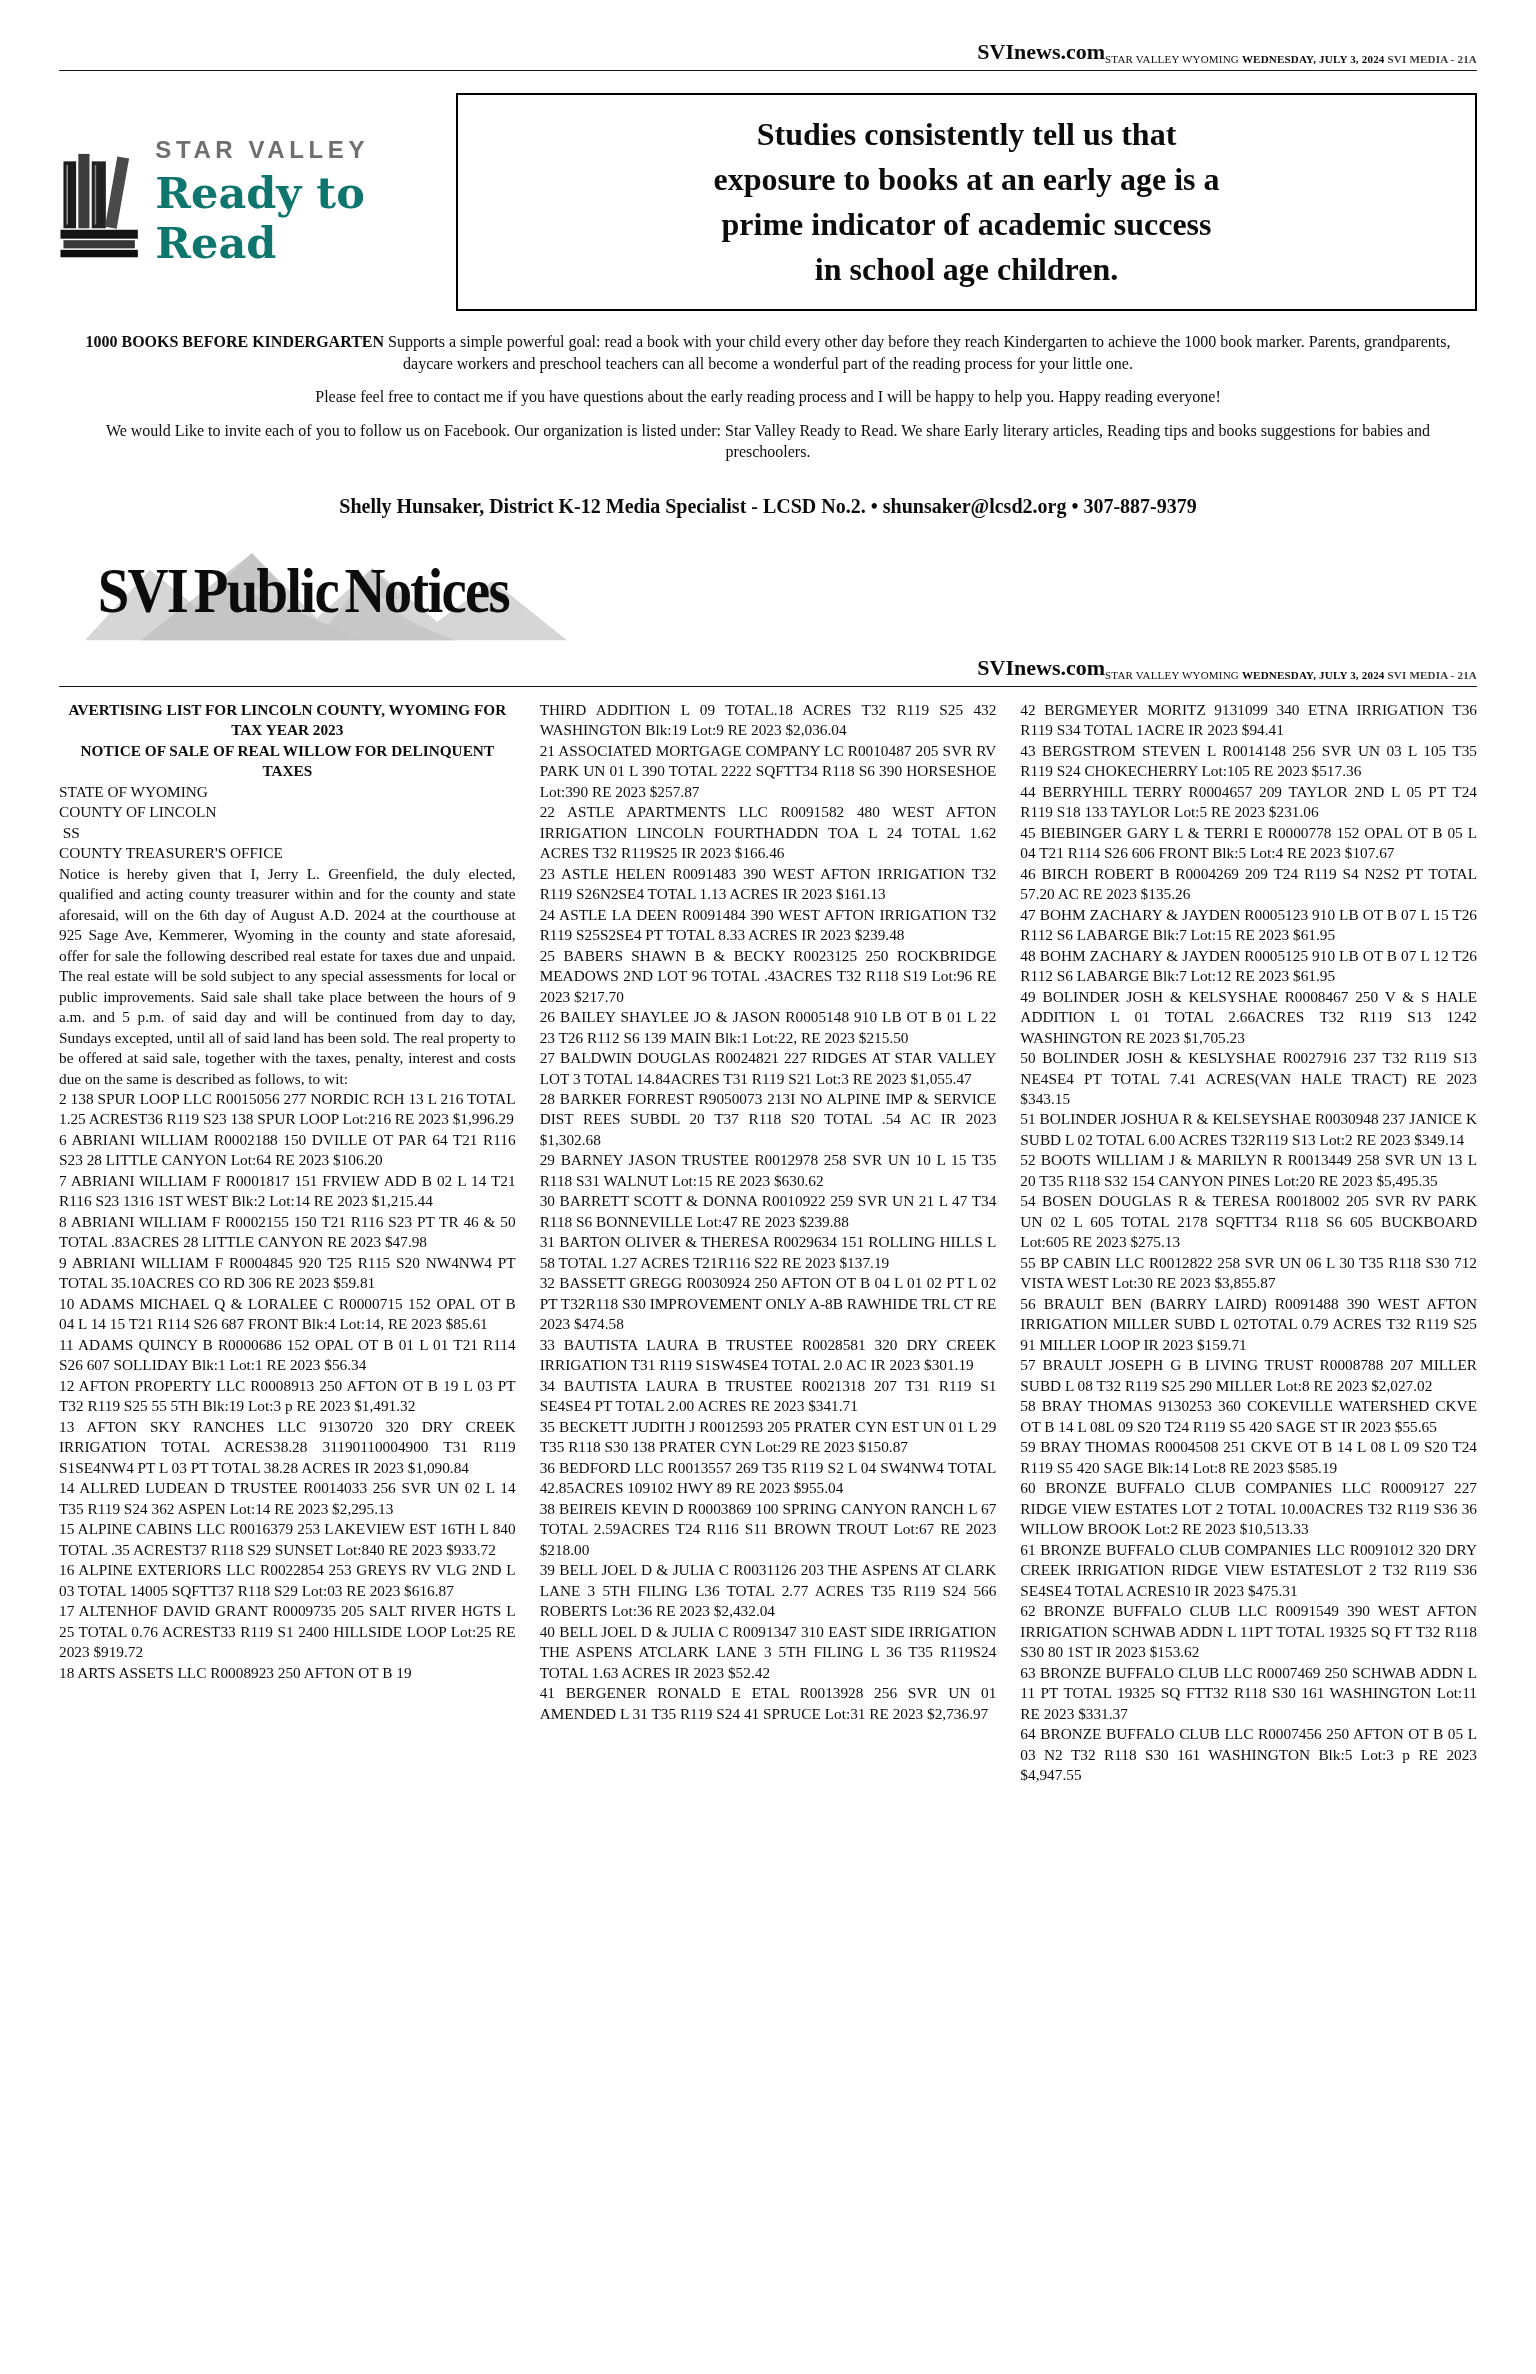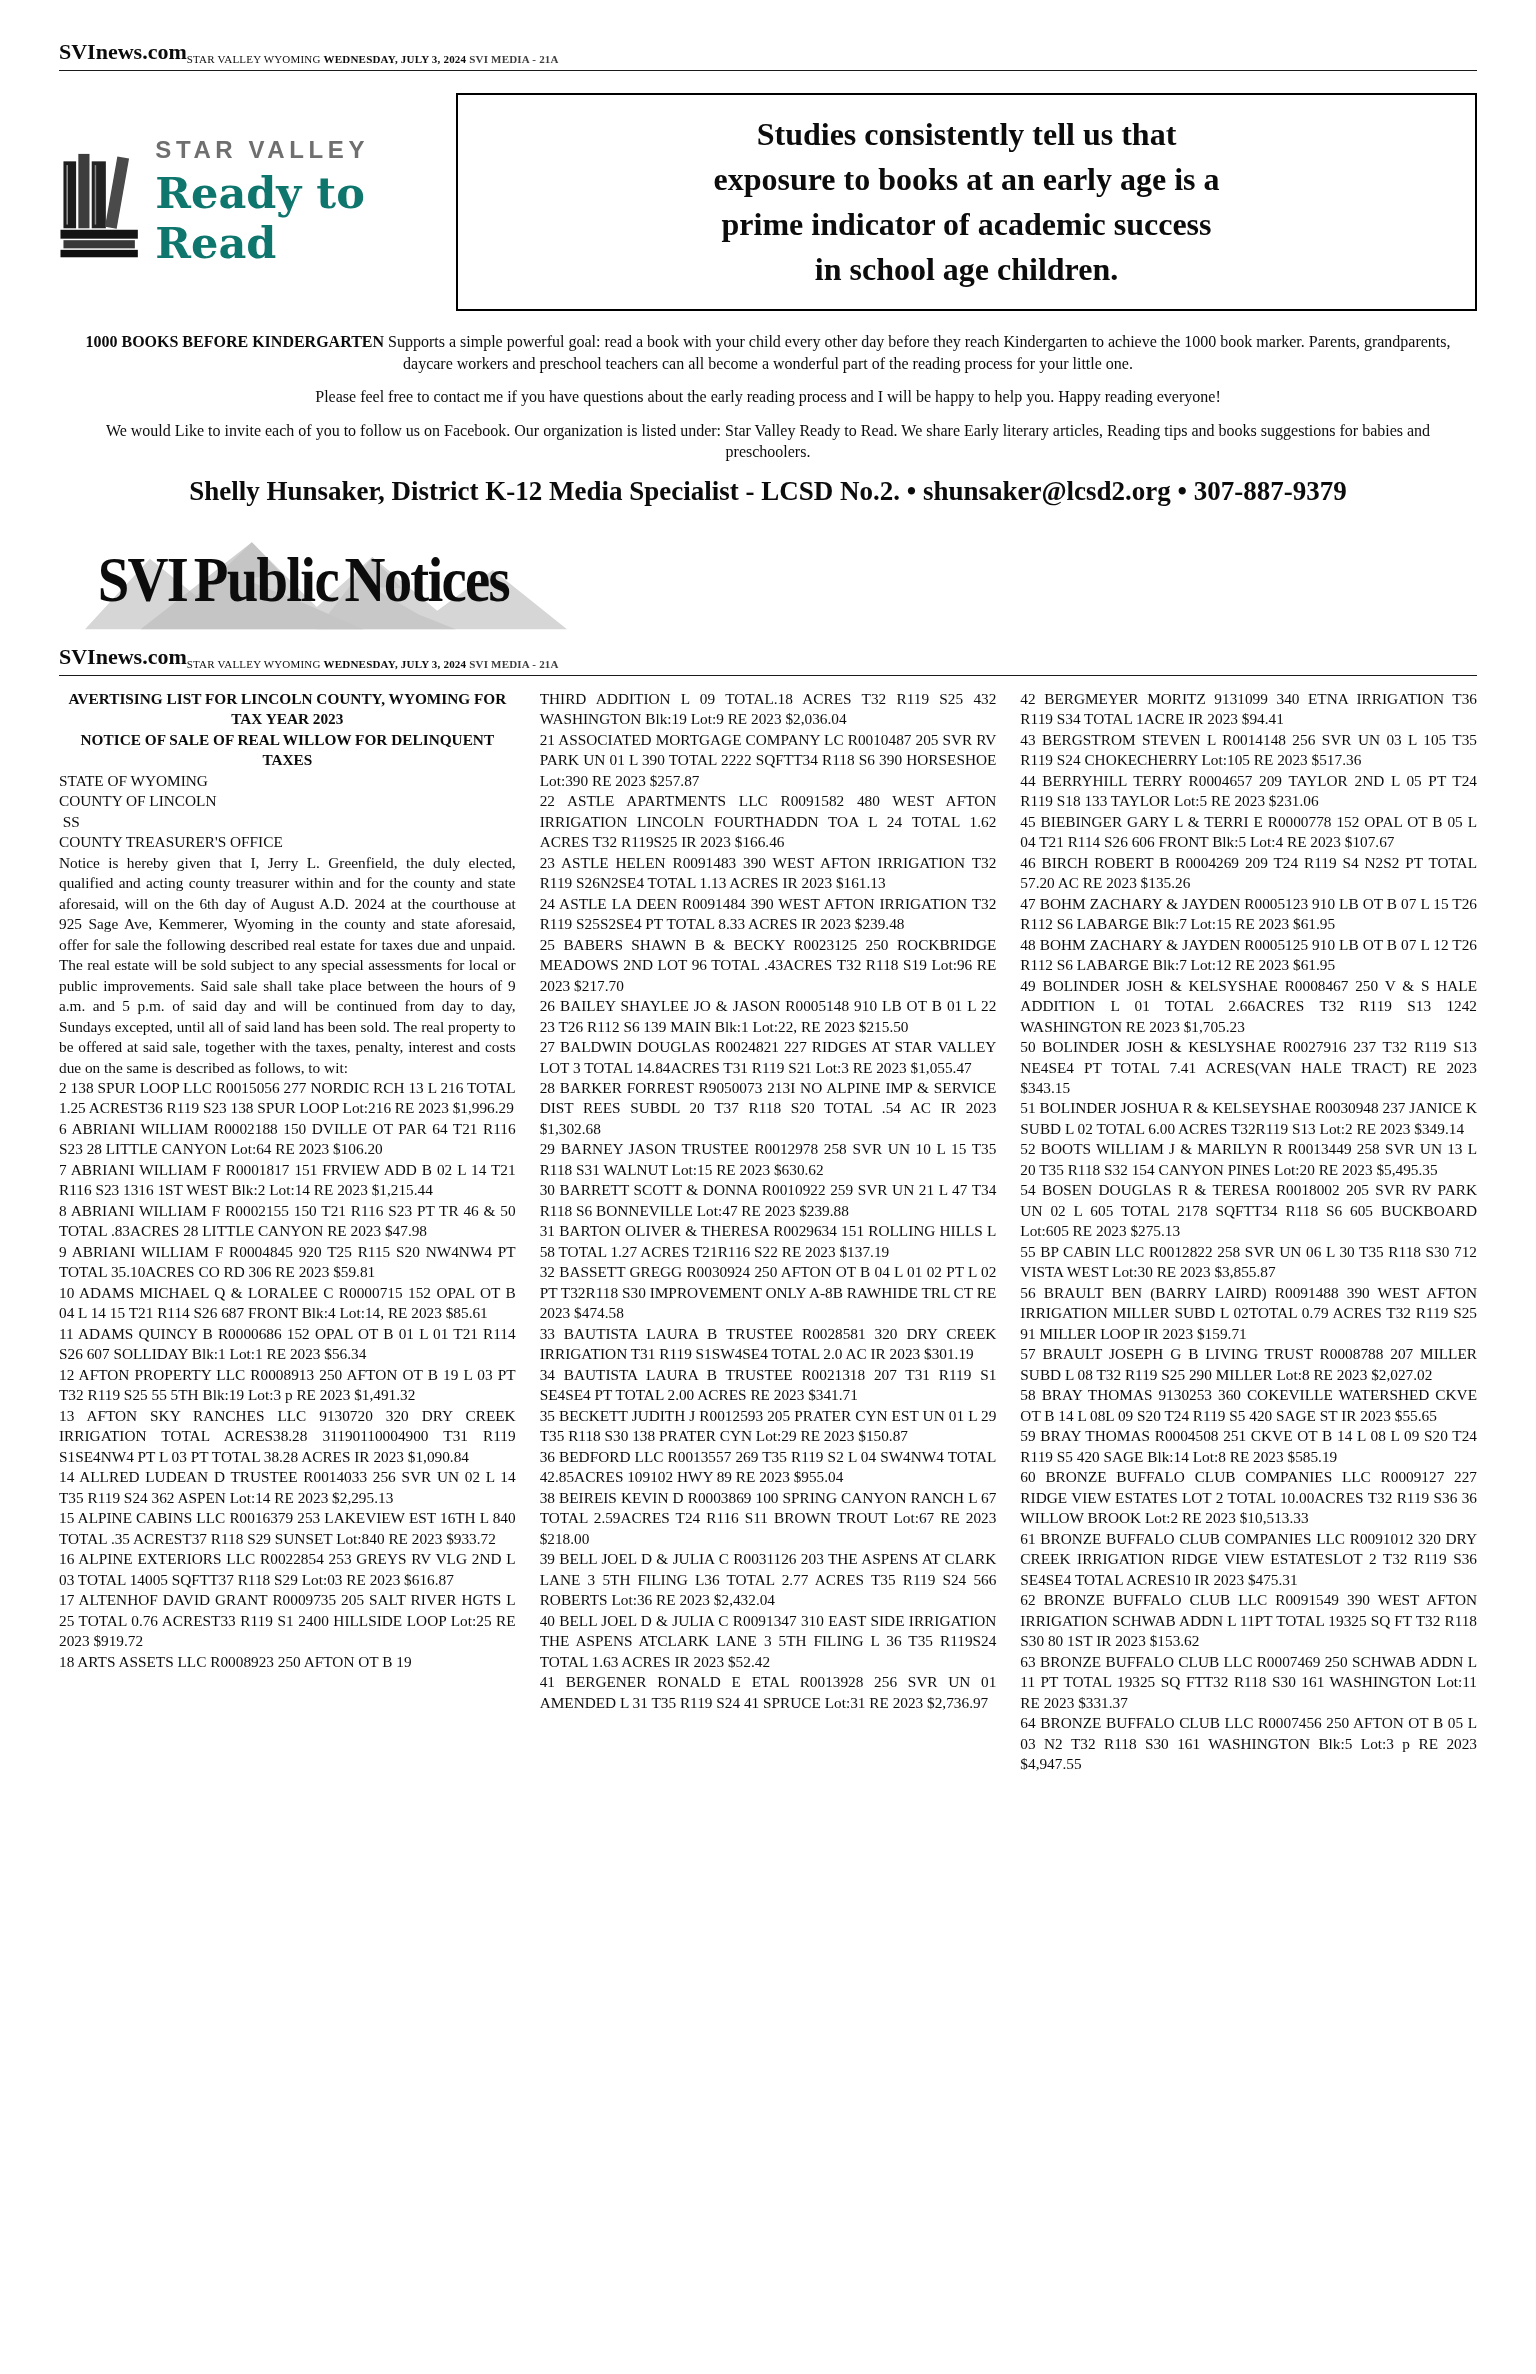--- a/index.html
+++ b/index.html
@@ -2,21 +2,21 @@
 <html style="font-size:15px"><head>
 <meta charset="utf-8">
 <style>
   html,body{margin:0;padding:0;background:#e8e8e8;}
   body{width:1536px;height:2375px;overflow:hidden;
        font-family:"Liberation Serif","DejaVu Serif",serif;color:#0c0c0c;}
   .page{width:1536px;height:2375px;background:#ffffff;box-sizing:border-box;
         padding:0 59px;}
 
   
-  .topbar{display:flex;justify-content:flex-start;align-items:flex-end;
+  .topbar{display:flex;justify-content:flex-end;align-items:flex-end;
           border-bottom:1.9px solid #1a1a1a;padding-bottom:4.6px;}
   .topbar.first{padding-top:39px;}
   .topbar.second{margin-top:5.6px;}
   .site{font-weight:bold;font-size:22px;}
   .hright{font-size:11px;letter-spacing:0.2px;}
   .hdate{font-weight:bold;}
   .hedition{font-weight:bold;color:#3d3d3d;}
 
   
   .rtr{display:flex;align-items:center;gap:24px;margin-top:22px;}
@@ -25,21 +25,21 @@
   .logo-star{font-family:"Liberation Sans",sans-serif;font-size:24px;
              letter-spacing:4.6px;color:#6f6f6f;font-weight:bold;}
   .logo-ready{font-family:"DejaVu Serif",serif;font-size:43px;font-weight:bold;
               color:#0f766e;margin-top:3.7px;}
   .quote-box{flex:1;border:2.8px solid #000;padding:13px 16.7px;text-align:center;}
   .quote-line{display:block;margin:8px;font-size:32px;font-weight:bold;line-height:1.16;}
 
   
   .intro-paras{margin-top:20.4px;text-align:center;}
   .para{font-size:16px;line-height:1.34;margin:0 auto 12px;max-width:1401px;}
-  .contact{font-size:27px;font-weight:bold;text-align:center;margin:13px 0 0;}
+  .contact{font-size:20px;font-weight:bold;text-align:center;margin:32px 0 0;}
 
   
   .masthead{position:relative;margin-top:28px;height:104px;}
   .masthead .mtn{position:absolute;left:26px;top:-3.7px;z-index:0;}
   .masthead h1{position:relative;z-index:1;margin:0;padding-left:43px;
                font-size:63px;font-weight:bold;letter-spacing:-1.9px;word-spacing:-6.5px;
                transform:scaleX(.9);transform-origin:left;line-height:1.45;}
 
   
   .columns{display:flex;gap:24px;margin-top:13px;}

